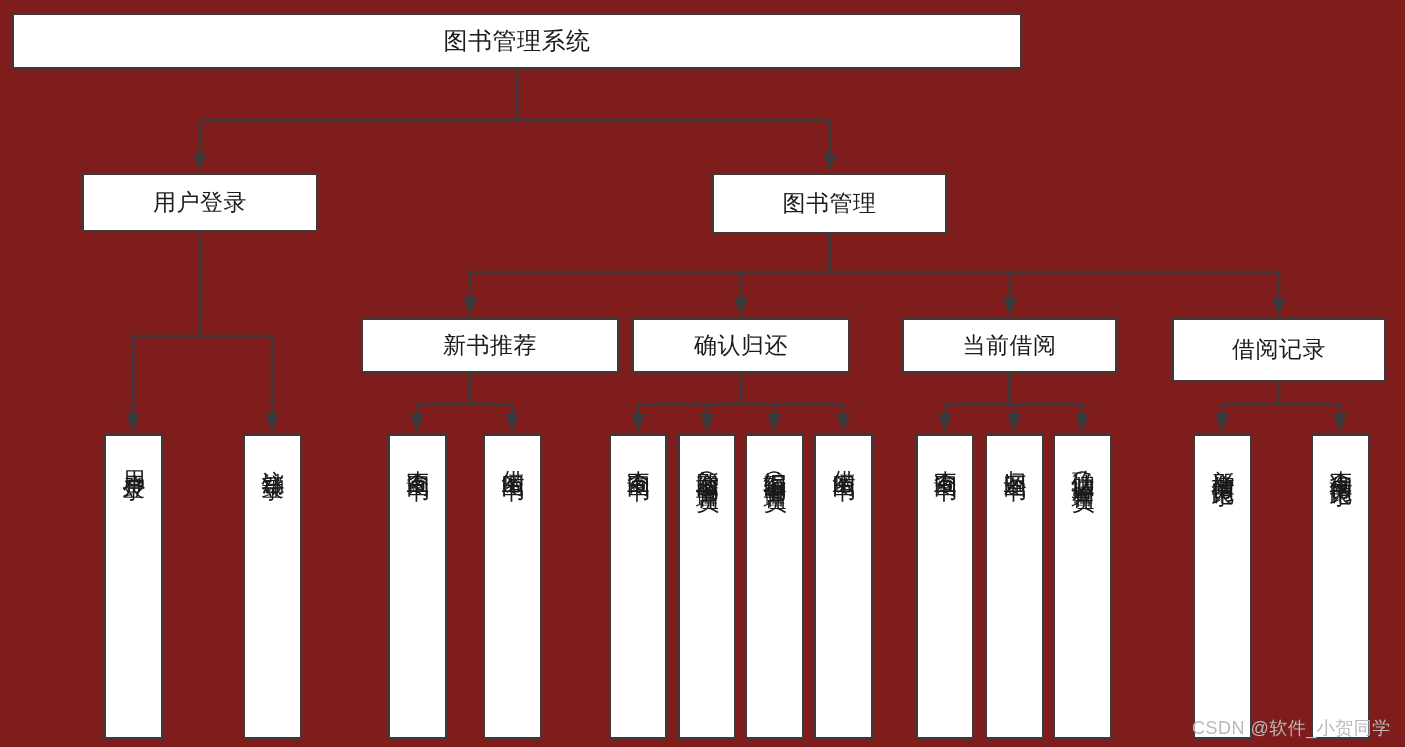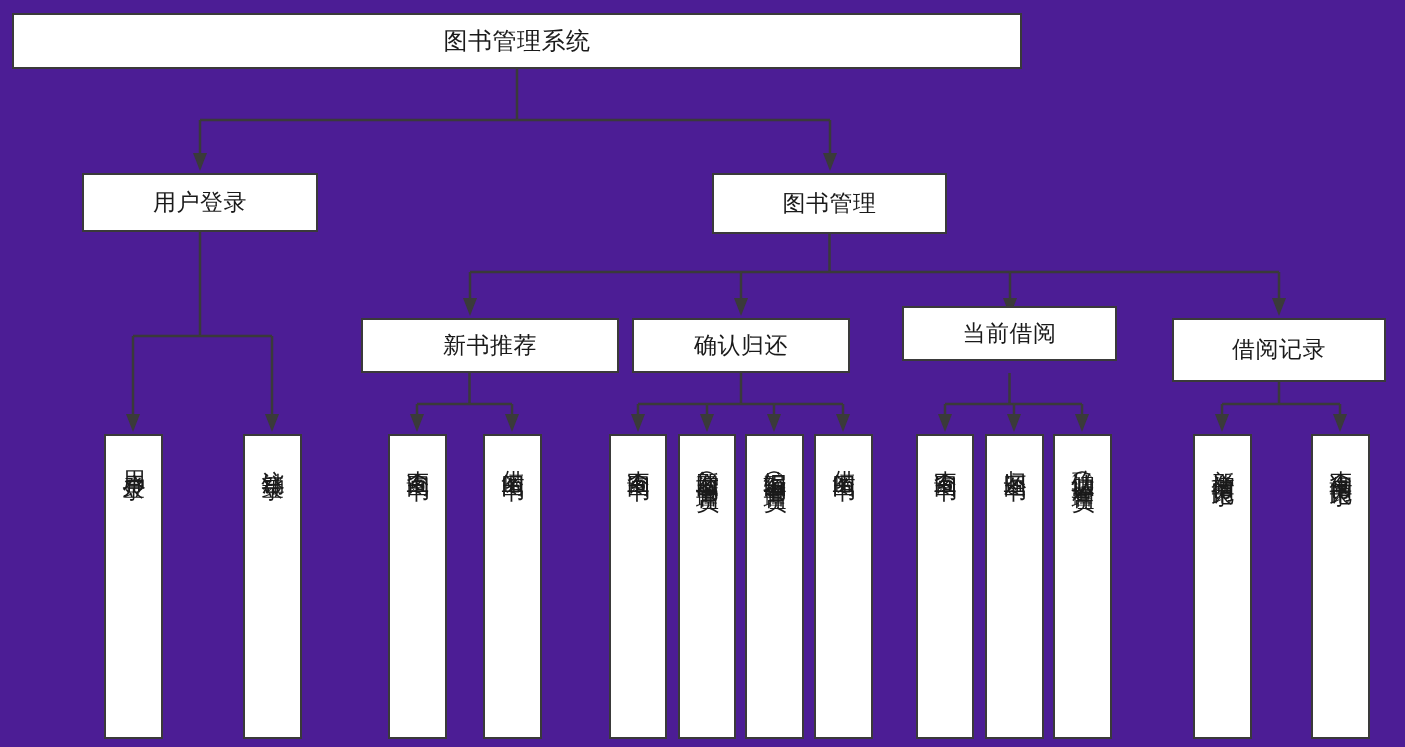--- a/index.html
+++ b/index.html
@@ -7,21 +7,21 @@
     padding: 0;
     background: #ffffff;
   }
   body {
     font-family: "Liberation Sans", "DejaVu Sans", sans-serif;
   }
   #canvas {
     position: relative;
     width: 1405px;
     height: 747px;
-    background: #4c1d95;
+    background: #7f1d1d;
     overflow: hidden;
   }
   #wires {
     position: absolute;
     left: 0;
     top: 0;
     width: 1405px;
     height: 747px;
     pointer-events: none;
   }
@@ -135,21 +135,21 @@
       </div>
       <div class="node horizontal" style="left: 712px; top: 173px; width: 235px; height: 61px; border-color: rgb(58, 58, 58); color: rgb(26, 26, 26);">
         <span class="node-label">图书管理</span>
       </div>
       <div class="node horizontal" style="left: 361px; top: 318px; width: 258px; height: 55px; border-color: rgb(58, 58, 58); color: rgb(26, 26, 26);">
         <span class="node-label">新书推荐</span>
       </div>
       <div class="node horizontal" style="left: 632px; top: 318px; width: 218px; height: 55px; border-color: rgb(58, 58, 58); color: rgb(26, 26, 26);">
         <span class="node-label">确认归还</span>
       </div>
-      <div class="node horizontal" style="left: 902px; top: 306px; width: 215px; height: 55px; border-color: rgb(58, 58, 58); color: rgb(26, 26, 26);">
+      <div class="node horizontal" style="left: 902px; top: 318px; width: 215px; height: 55px; border-color: rgb(58, 58, 58); color: rgb(26, 26, 26);">
         <span class="node-label">当前借阅</span>
       </div>
       <div class="node horizontal" style="left: 1172px; top: 318px; width: 214px; height: 64px; border-color: rgb(58, 58, 58); color: rgb(26, 26, 26);">
         <span class="node-label">借阅记录</span>
       </div>
       <div class="node vertical" style="left: 104px; top: 434px; width: 59px; height: 305px; border-color: rgb(58, 58, 58); color: rgb(26, 26, 26);">
         <span class="node-label">用户登录</span>
       </div>
       <div class="node vertical" style="left: 243px; top: 434px; width: 59px; height: 305px; border-color: rgb(58, 58, 58); color: rgb(26, 26, 26);">
         <span class="node-label">注销登录</span>
@@ -181,13 +181,14 @@
       <div class="node vertical" style="left: 1053px; top: 434px; width: 59px; height: 305px; border-color: rgb(58, 58, 58); color: rgb(26, 26, 26);">
         <span class="node-label">确认归还（管理员）</span>
       </div>
       <div class="node vertical" style="left: 1193px; top: 434px; width: 59px; height: 305px; border-color: rgb(58, 58, 58); color: rgb(26, 26, 26);">
         <span class="node-label">新增借阅记录</span>
       </div>
       <div class="node vertical" style="left: 1311px; top: 434px; width: 59px; height: 305px; border-color: rgb(58, 58, 58); color: rgb(26, 26, 26);">
         <span class="node-label">查询借阅记录</span>
       </div>
     </div>
+  <div class="watermark" style="left: 1192px; top: 716px; color: rgb(185, 185, 185);">CSDN @软件_小贺同学</div>
 </div>
 
 </body></html>

